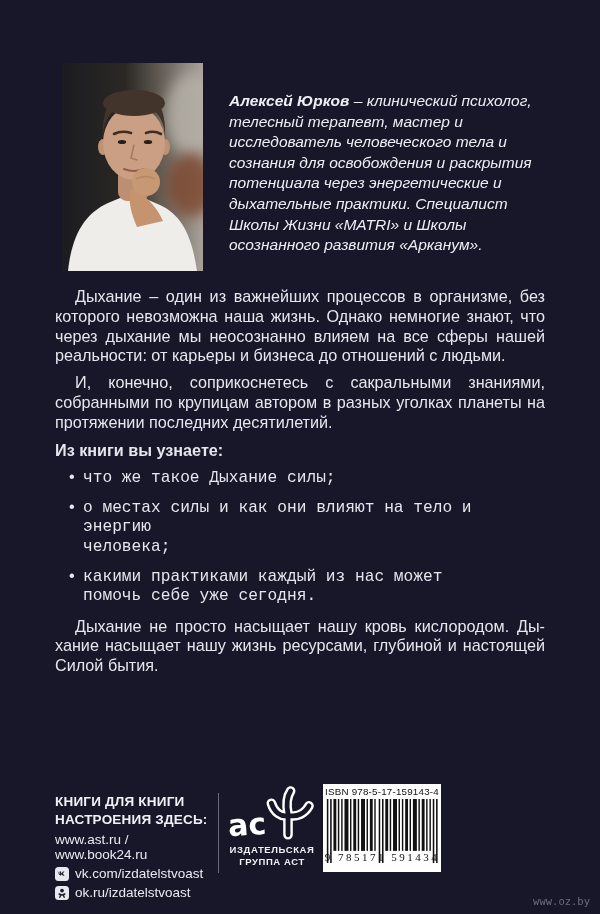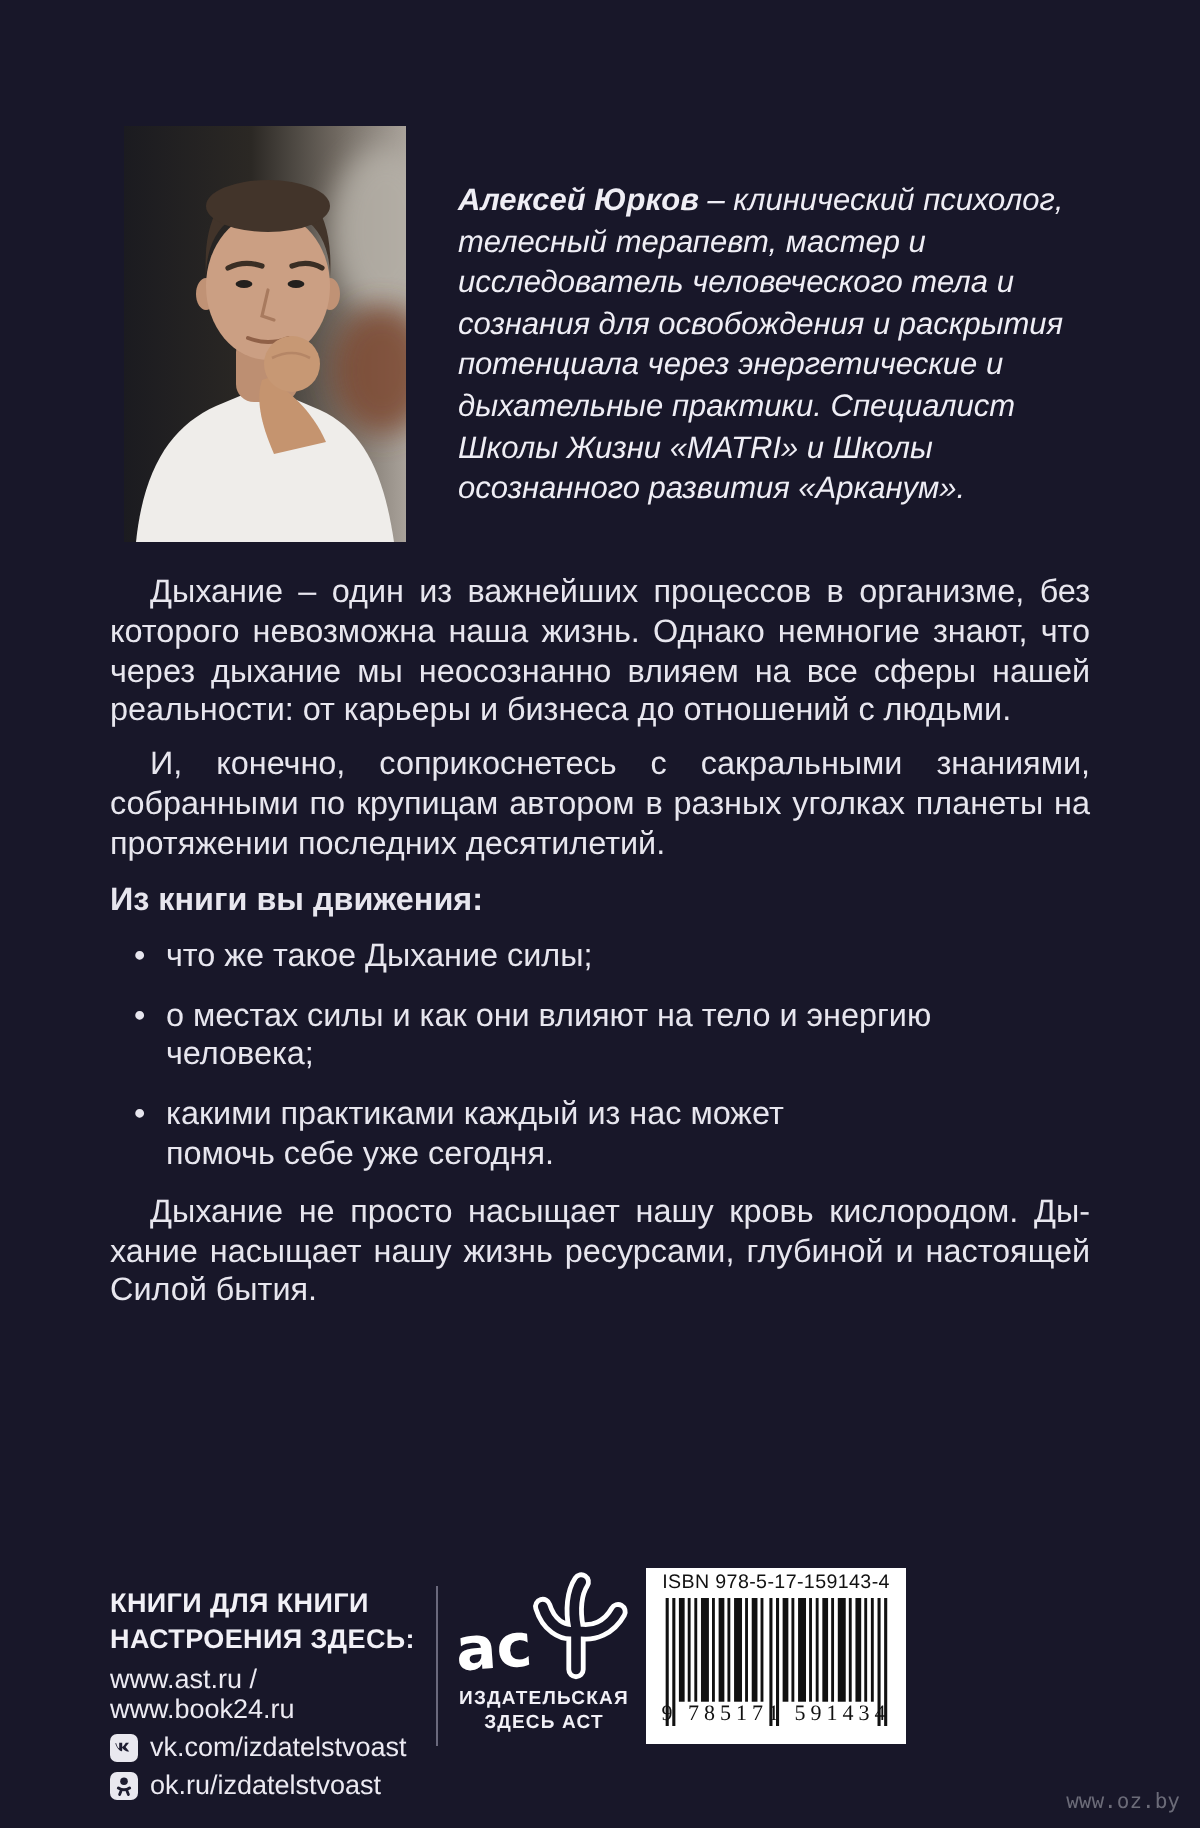--- a/index.html
+++ b/index.html
@@ -24,21 +24,21 @@
   }
   .bio .name { font-weight:bold; }
 
   
   .main {
     position:absolute; left:55px; top:287px; width:490px;
     font-size:16.2px; line-height:19.8px; color:#e7e6ee;
   }
   .main p.body-par { text-align:justify; text-indent:20px; margin:0 0 7px 0; }
   .main .list-heading { font-weight:bold; font-size:16.2px; margin:8px 0 9px 0; }
-  .main ul { list-style:none; margin:0 0 2px 0; padding:0; }
+  .main ul { list-style:none; margin:0 0 2px 0; padding:0;font-family:Liberation Mono, monospace; }
   .main li {
     position:relative; padding-left:28px; margin-bottom:9.5px;
     white-space:pre-line; text-align:left;
   }
   .main li::before { content:"•"; position:absolute; left:12px; top:0; }
   .main p.closing { font-weight:normal; text-align:justify; text-indent:20px; margin-top:9px; }
 
   
   .promo { position:absolute; left:55px; top:793px; width:165px; }
   .promo-heading {
@@ -61,21 +61,21 @@
     position:absolute; left:2px; top:24px;
     font-weight:bold; font-size:30px; line-height:30px; color:#fff;
     font-family:"DejaVu Sans",sans-serif; transform:rotate(-4deg);
   }
   .logo-man { position:absolute; left:34px; top:-2px; }
   .publisher-caption {
     font-weight:bold; font-size:9.5px; line-height:12px; letter-spacing:.6px; color:#f1f0f6;
   }
 
   .barcode {
-    position:absolute; left:323px; top:784px; width:130px; height:88px;
+    position:absolute; left:323px; top:784px; width:118px; height:88px;
     background:#fff; color:#111; text-align:center; padding-top:2px;
   }
   .isbn-label { font-size:9.8px; line-height:12px; color:#111; letter-spacing:.2px; }
   .bars { display:block; margin:1px auto 0 auto; }
   .barcode-digits {
     font-size:11px; line-height:11px; letter-spacing:2.5px; color:#111;
     font-family:Liberation Serif, serif; margin-top:-11px; position:relative;
   }
 
   .watermark {
@@ -133,21 +133,21 @@
     </svg>
   </div>
 
   <div class="bio">
     <span class="name">Алексей Юрков</span><span> – клинический психолог, телесный терапевт, мастер и исследователь человеческого тела и сознания для освобождения и раскрытия потенциала через энергетические и дыхательные практики. Специалист Школы Жизни «MATRI» и Школы осознанного развития «Арканум».</span>
   </div>
 
   <div class="main">
     <p class="body-par">Дыхание – один из важнейших процессов в организме, без которого невозможна наша жизнь. Однако немногие знают, что через дыхание мы неосознанно влияем на все сферы нашей реальности: от карьеры и бизнеса до отношений с людьми.</p>
     <p class="body-par">И, конечно, соприкоснетесь с сакральными знаниями, собран­ными по крупицам автором в разных уголках планеты на протя­жении последних десятилетий.</p>
-    <div class="list-heading">Из книги вы движения:</div>
+    <div class="list-heading">Из книги вы узнаете:</div>
     <ul>
       <li>что же такое Дыхание силы;</li>
       <li>о местах силы и как они влияют на тело и энергию
 человека;</li>
       <li>какими практиками каждый из нас может
 помочь себе уже сегодня.</li>
     </ul>
     <p class="closing">Дыхание не просто насыщает нашу кровь кислородом. Ды­хание насыщает нашу жизнь ресурсами, глубиной и настоя­щей Силой бытия.</p>
   </div>
 
@@ -185,21 +185,21 @@
       <span class="logo-man">
         <svg viewBox="0 0 64 64" width="56" height="56" xmlns="http://www.w3.org/2000/svg">
           <g fill="none" stroke-linecap="round" stroke-linejoin="round">
             <path d="M32,58 L32,36 M32,36 C24,38 16,32 13,22 M32,34 C30,24 31,14 35,8 M33,36 C42,38 51,34 56,25" stroke="#ffffff" stroke-width="11"></path>
             <path d="M32,58 L32,36 M32,36 C24,38 16,32 13,22 M32,34 C30,24 31,14 35,8 M33,36 C42,38 51,34 56,25" stroke="#181729" stroke-width="5.5"></path>
           </g>
         </svg>
       </span>
     </div>
     <div class="publisher-caption">ИЗДАТЕЛЬСКАЯ</div>
-    <div class="publisher-caption">ЗДЕСЬ АСТ</div>
+    <div class="publisher-caption">ГРУППА АСТ</div>
   </div>
 
   <div class="barcode">
     <div class="isbn-label">ISBN 978-5-17-159143-4</div>
     <svg class="bars" viewBox="0 0 104 58" width="118" height="64" xmlns="http://www.w3.org/2000/svg">
       <g fill="#111">
 
         <rect x="2" y="0" width="1.4" height="58"></rect>
           <rect x="5" y="0" width="1.4" height="58"></rect>
 

